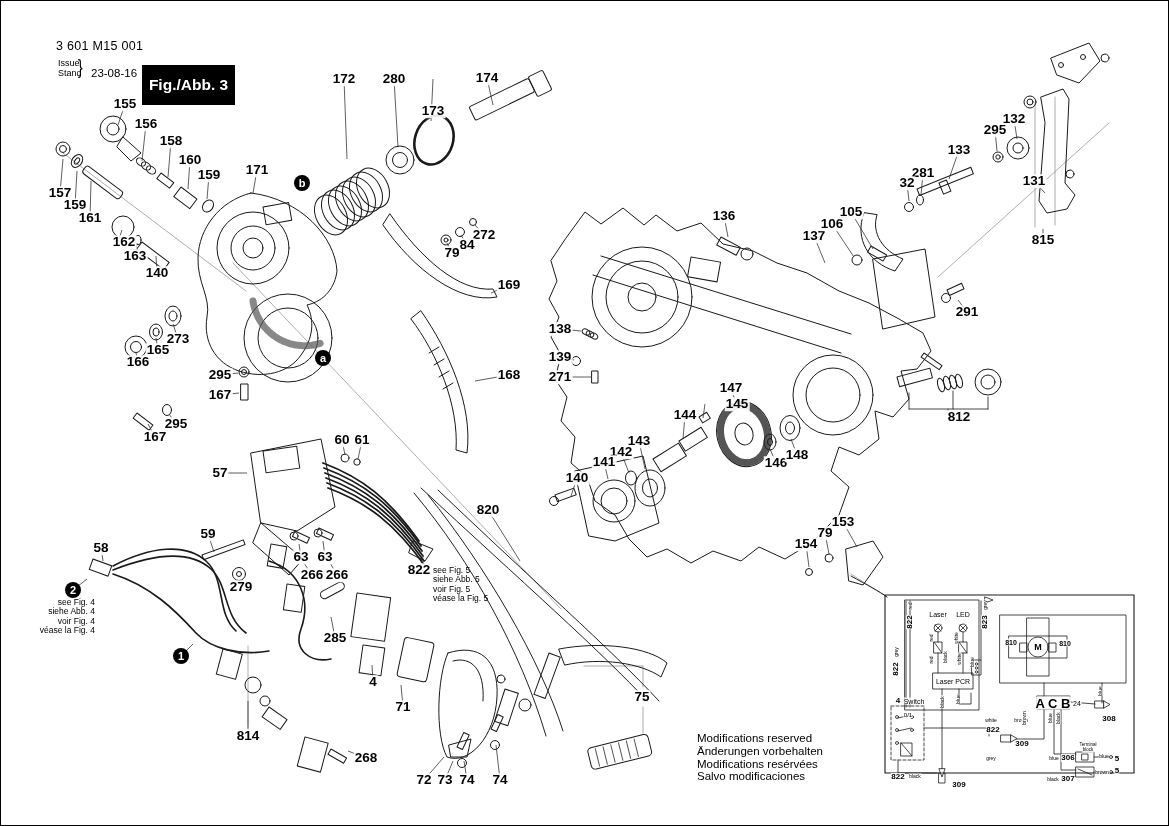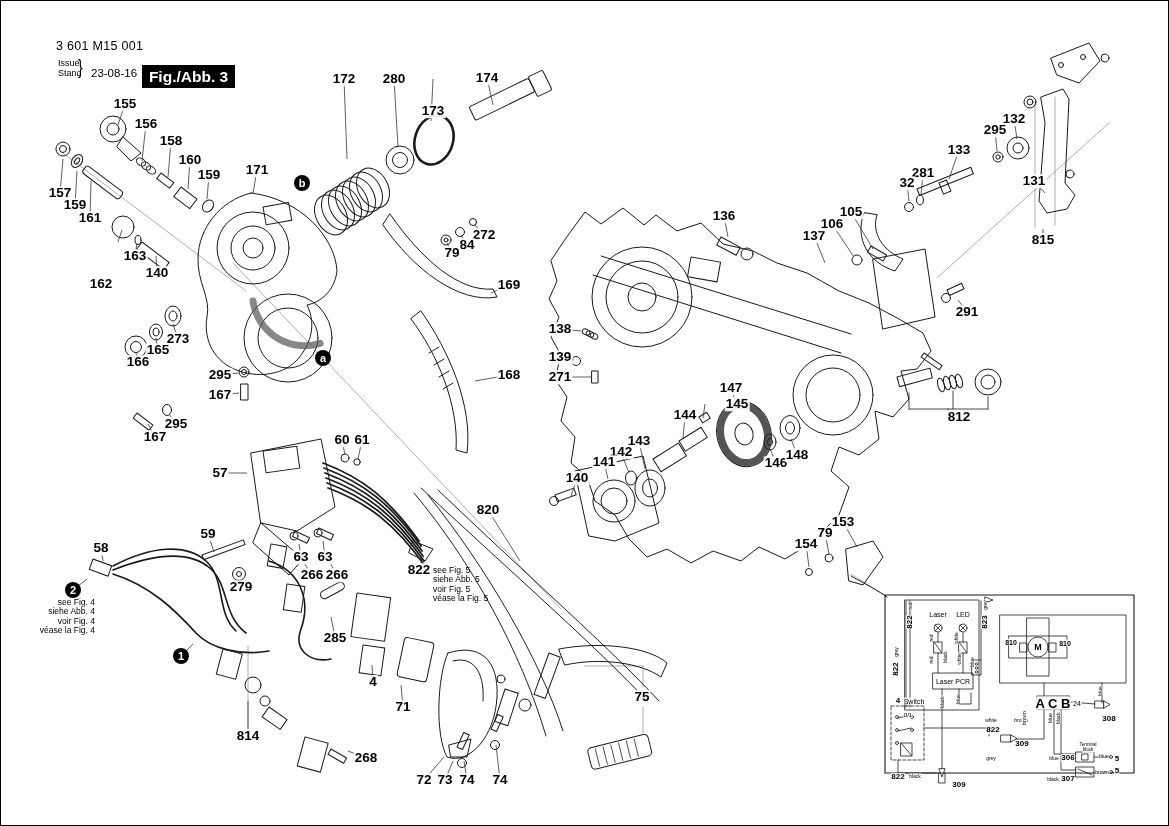--- a/index.html
+++ b/index.html
@@ -13,21 +13,21 @@
          background:#000;color:#fff;font-weight:700;font-size:11px;display:flex;align-items:center;
          justify-content:center;line-height:1;}
   .wlabel{position:absolute;transform:translate(-50%,-50%);white-space:nowrap;line-height:1;
           background:rgba(255,255,255,.85);padding:0 .5px;}
   .wlabel.rot{transform:translate(-50%,-50%) rotate(-90deg);}
   .noteblock{position:absolute;white-space:nowrap;}
   .hdr-partno{left:55px;top:38px;font-size:12.5px;letter-spacing:.3px;}
   .hdr-issue{left:57px;top:57px;font-size:9px;line-height:10px;}
   .hdr-brace{left:76px;top:55px;font-size:20px;font-weight:400;transform:scaleX(.7);}
   .hdr-date{left:90px;top:66px;font-size:11.5px;}
-  .figbox{left:141px;top:64px;width:93px;height:23px;background:#000;color:#fff;font-weight:700;
+  .figbox{left:141px;top:64px;width:93px;height:40px;background:#000;color:#fff;font-weight:700;
           font-size:15.5px;display:flex;align-items:center;justify-content:center;}
 </style>
 </head>
 <body>
 
 <div class="page">
 
   <svg id="deco" width="1169" height="826" viewBox="0 0 1169 826">
     <g stroke="#1a1a1a" fill="none" stroke-width="1" stroke-linejoin="round" stroke-linecap="round">
 
@@ -447,21 +447,21 @@
   <div id="labels" class="abs" style="left:0;top:0;width:100%;height:100%;">
       <div class="plabel" style="left: 124px; top: 103px;">155</div>
       <div class="plabel" style="left: 145px; top: 123px;">156</div>
       <div class="plabel" style="left: 170px; top: 140px; text-align: center;">158</div>
       <div class="plabel" style="left: 189px; top: 159px;">160</div>
       <div class="plabel" style="left: 208px; top: 174px;">159</div>
       <div class="plabel" style="left: 256px; top: 169px;">171</div>
       <div class="plabel" style="left: 59px; top: 192px;">157</div>
       <div class="plabel" style="left: 74px; top: 204px;">159</div>
       <div class="plabel" style="left: 89px; top: 217px;">161</div>
-      <div class="plabel" style="left: 100px; top: 241px; margin-top: 42px;">162</div>
+      <div class="plabel" style="left: 123px; top: 241px;">162</div>
       <div class="plabel" style="left: 134px; top: 255px;">163</div>
       <div class="plabel" style="left: 156px; top: 272px;">140</div>
       <div class="plabel" style="left: 177px; top: 338px;">273</div>
       <div class="plabel" style="left: 157px; top: 349px;">165</div>
       <div class="plabel" style="left: 137px; top: 361px;">166</div>
       <div class="plabel" style="left: 219px; top: 374px;">295</div>
       <div class="plabel" style="left: 219px; top: 394px;">167</div>
       <div class="plabel" style="left: 175px; top: 423px;">295</div>
       <div class="plabel" style="left: 154px; top: 436px;">167</div>
       <div class="plabel" style="left: 343px; top: 78px;">172</div>
@@ -584,15 +584,21 @@
         <div>siehe Abb. 4</div>
         <div>voir Fig. 4</div>
         <div>véase la Fig. 4</div>
       </div>
       <div class="noteblock" style="font-size: 8.5px; line-height: 9.4px; top: 565px; left: 432px; text-align: left;">
         <div>see Fig. 5</div>
         <div>siehe Abb. 5</div>
         <div>voir Fig. 5</div>
         <div>véase la Fig. 5</div>
       </div>
+      <div class="noteblock" style="font-size: 11.5px; line-height: 12.8px; top: 731px; left: 696px; text-align: left;">
+        <div>Modifications reserved</div>
+        <div>Änderungen vorbehalten</div>
+        <div>Modifications resérvées</div>
+        <div>Salvo modificaciones</div>
+      </div>
     </div>
 
 </div>
 
 </body></html>

